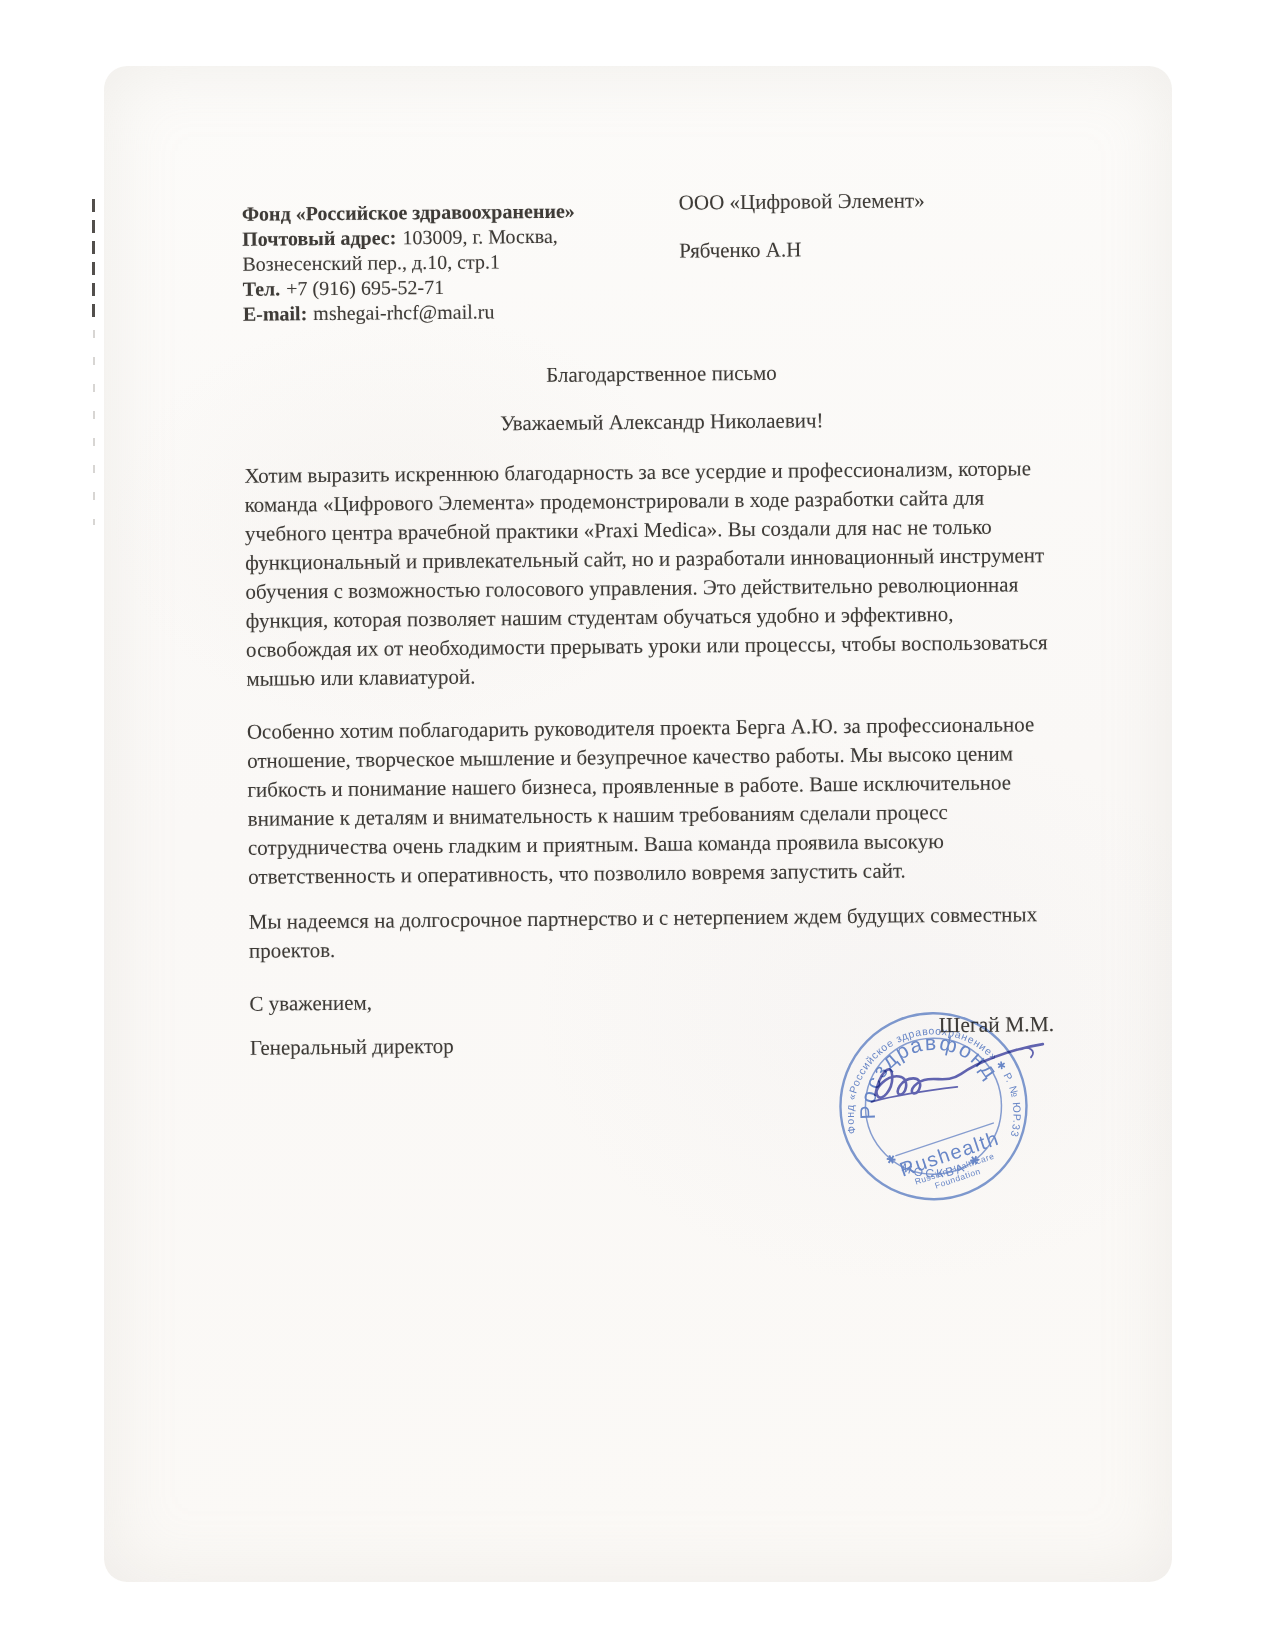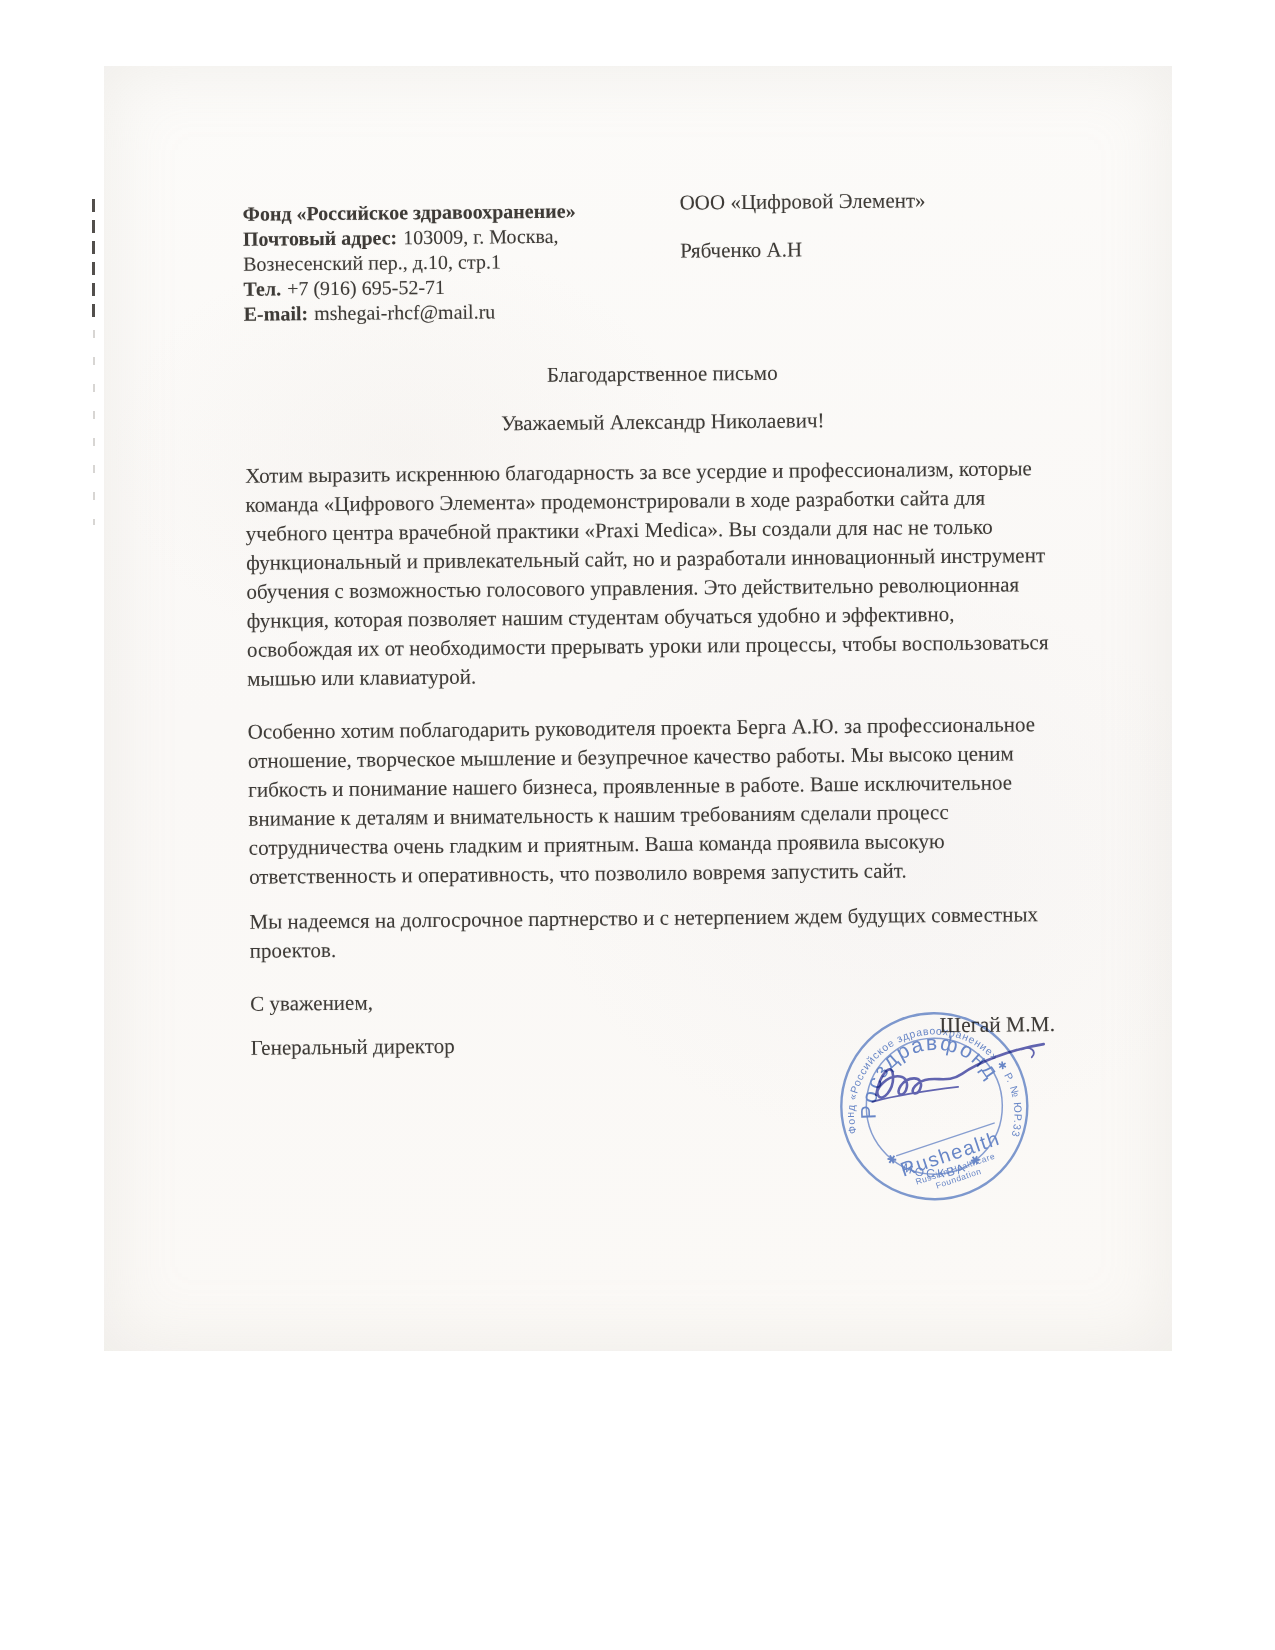--- a/index.html
+++ b/index.html
@@ -1,26 +1,27 @@
 <!DOCTYPE html>
 <html><head>
 <meta charset="utf-8">
 <style>
   html,body{margin:0;padding:0;}
   body{
     width:1275px;height:1650px;position:relative;background:#ffffff;
     font-family:"Liberation Serif", serif;overflow:hidden;
   }
   .page{
-    position:absolute;left:104px;top:66px;width:1068px;height:1285px;
+    position:absolute;left:104px;top:66px;width:1068px;height:1516px;
     background:
       radial-gradient(ellipse 420px 300px at 28% 30%, rgba(214,203,194,0.10), transparent 70%),
       radial-gradient(ellipse 520px 400px at 74% 62%, rgba(204,200,212,0.08), transparent 70%),
       linear-gradient(175deg,#fcfbf9 0%,#faf8f6 48%,#fbf9f6 100%);
     box-shadow: inset 0 0 70px rgba(196,190,182,0.22);
+    border-radius: 23px;
   }
   .content{position:absolute;inset:0;transform:rotate(-0.55deg);transform-origin:50% 38%;}
   .ink{color:#3e3b37;text-shadow:0 0 1px rgba(90,86,80,0.30);}
   .abs{position:absolute;}
   .hline{line-height:25px;font-size:20px;white-space:nowrap;}
   .b{font-weight:bold;}
   .lbl{margin-right:6px;}
   .bodyline{line-height:29px;font-size:21px;white-space:nowrap;}
   .center-col{left:160px;width:800px;text-align:center;}
   .title{font-size:21px;}

